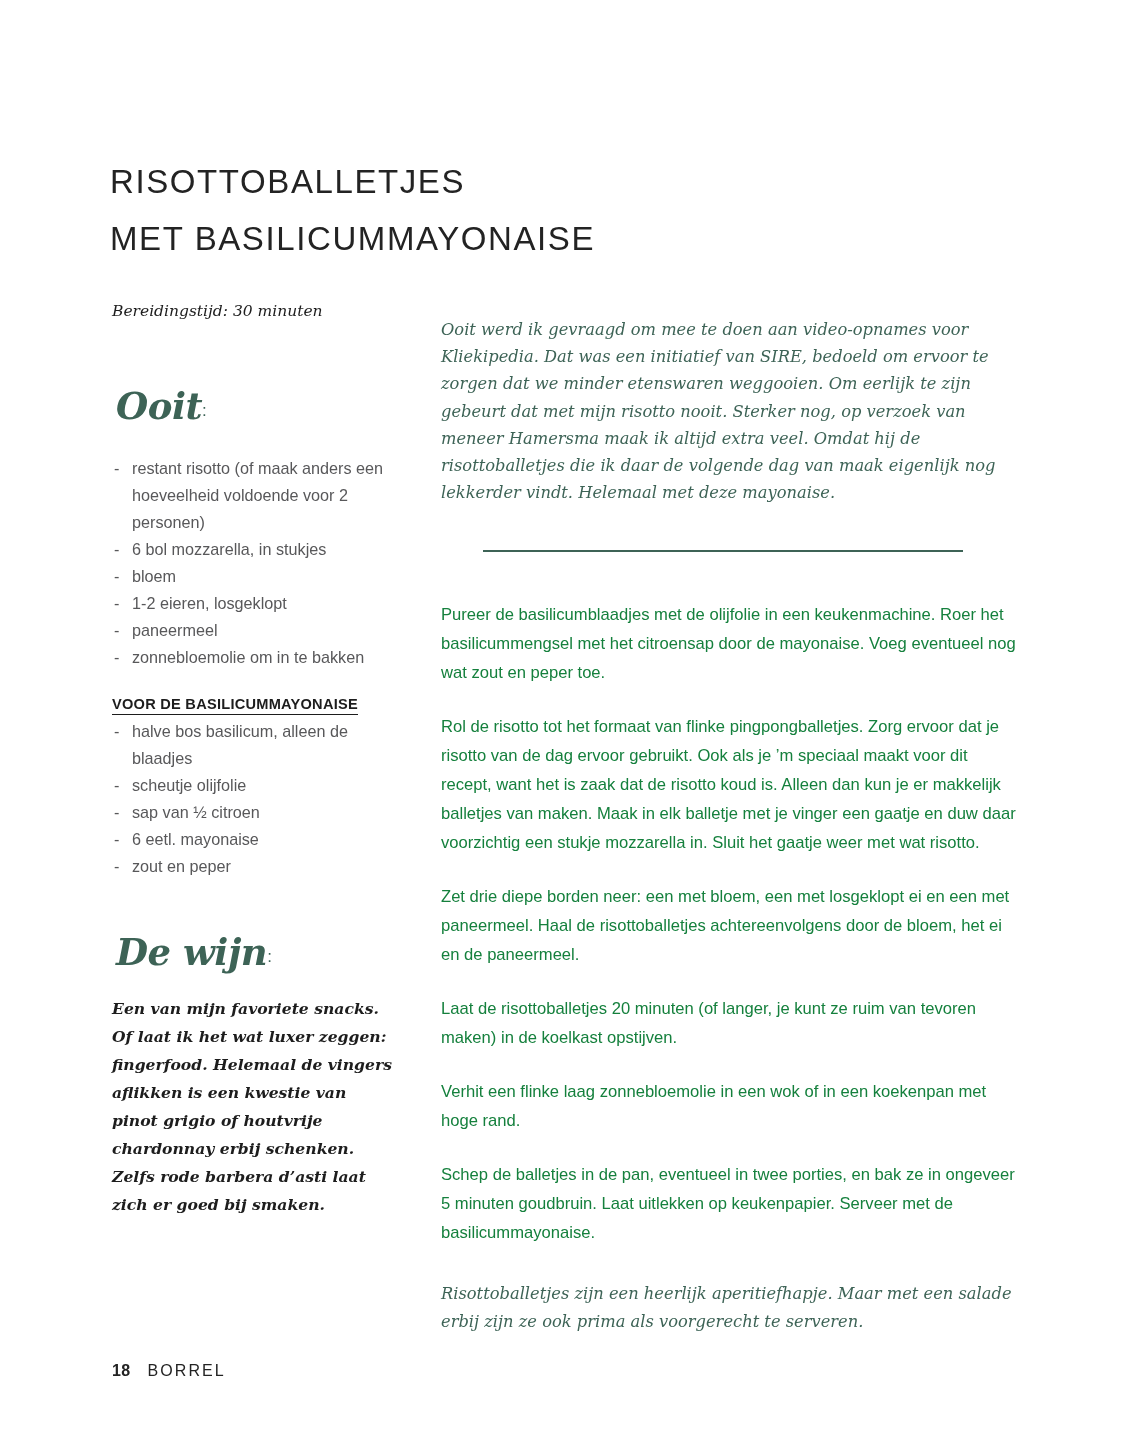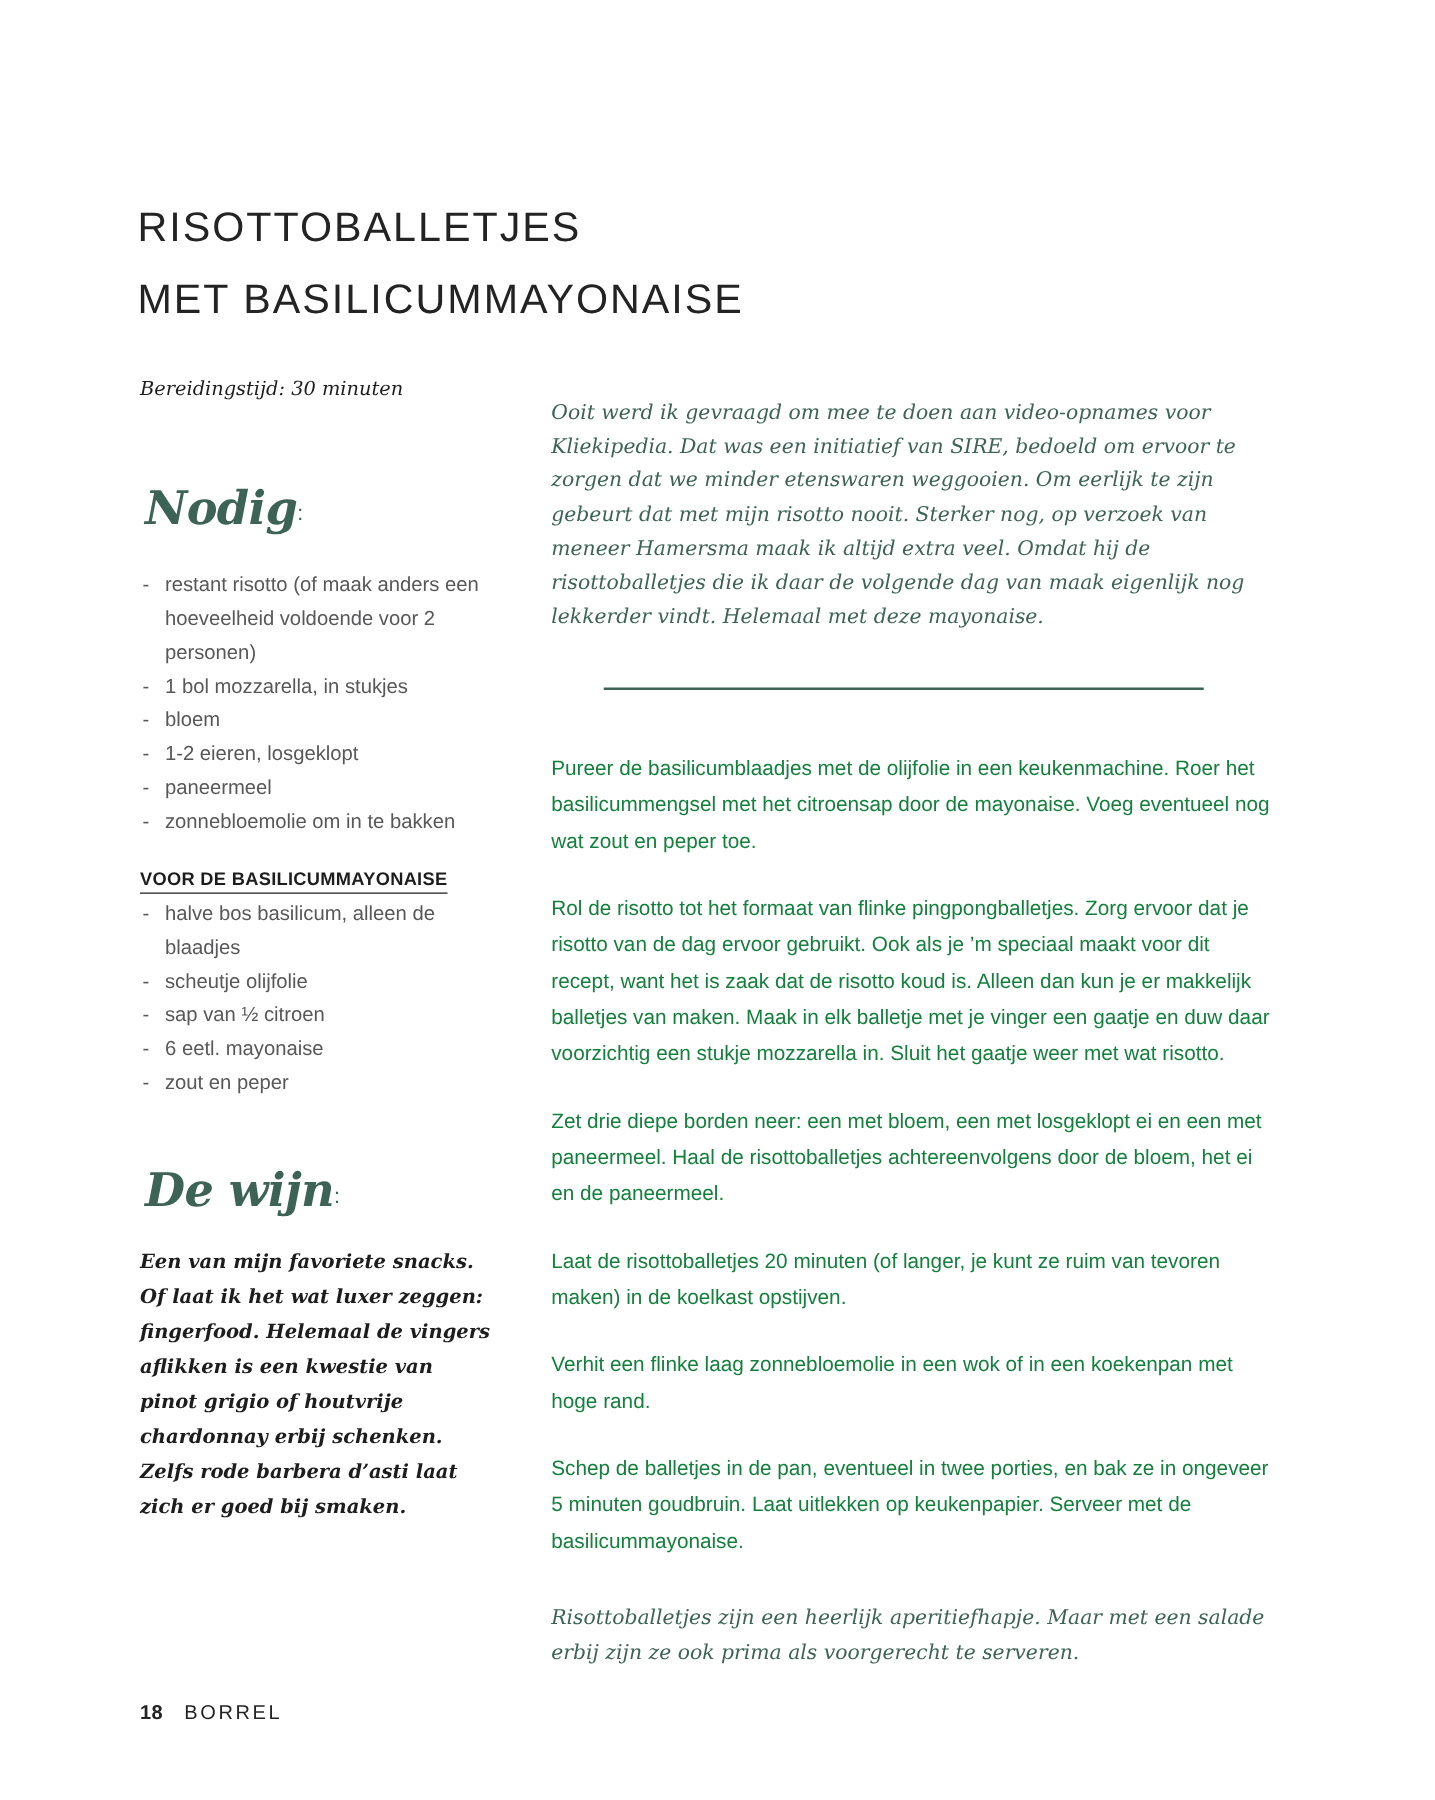--- a/index.html
+++ b/index.html
@@ -196,26 +196,26 @@
     <span class="tline">MET BASILICUMMAYONAISE</span>
   </h1>
 
   <div class="col-left">
 
     <div class="meta">
       <span>Bereidingstijd: 30 minuten</span>
     </div>
 
     <div class="script-head" id="nodig-head">
-      <span>Nodig</span><span class="colon">:</span>
+      <span>Ooit</span><span class="colon">:</span>
     </div>
 
     <ul class="ing">
       <li>restant risotto (of maak anders een hoeveelheid voldoende voor 2 personen)</li>
-      <li>1 bol mozzarella, in stukjes</li>
+      <li>6 bol mozzarella, in stukjes</li>
       <li>bloem</li>
       <li>1-2 eieren, losgeklopt</li>
       <li>paneermeel</li>
       <li>zonnebloemolie om in te bakken</li>
     </ul>
 
     <div>
       <div class="sub-head">VOOR DE BASILICUMMAYONAISE</div>
     </div>
 

